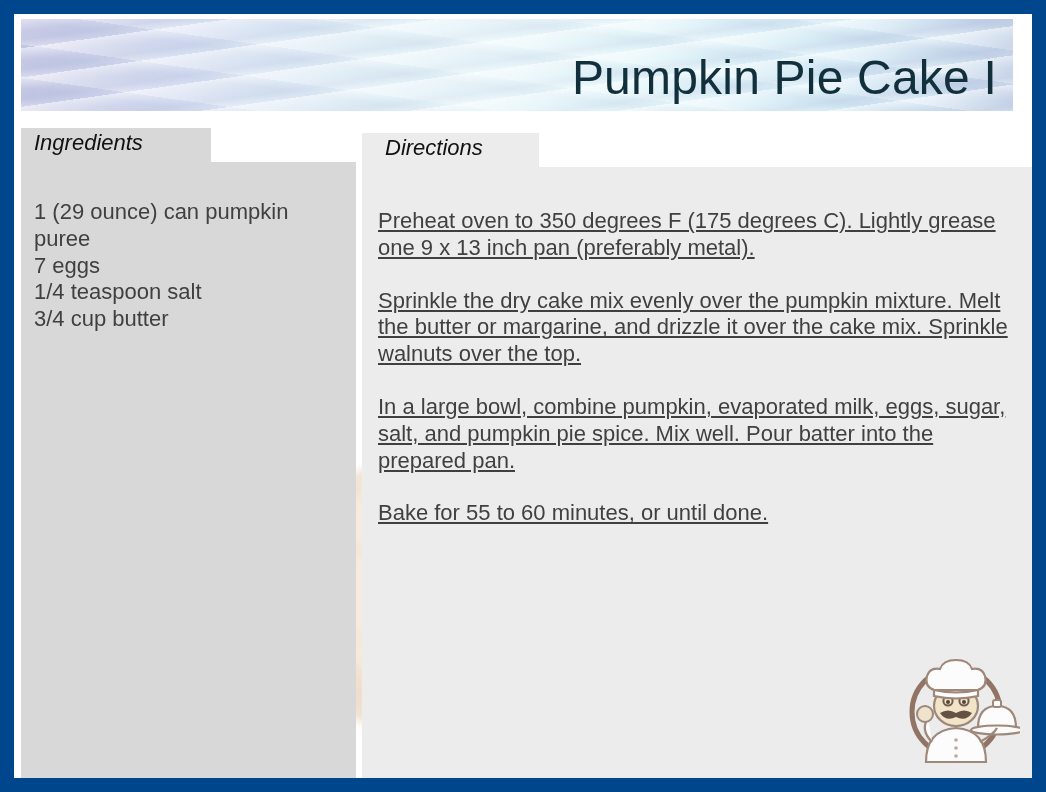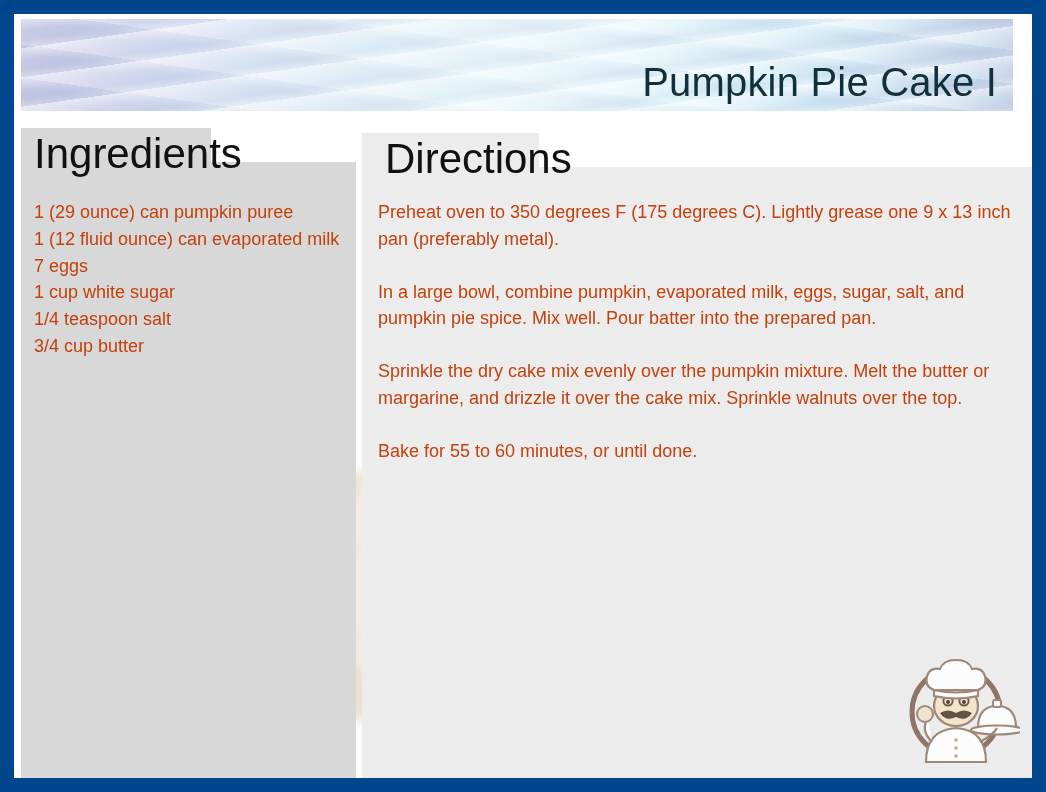--- a/index.html
+++ b/index.html
@@ -36,21 +36,21 @@
         rgba(255,255,255,0.00) 15px,
         rgba(160,175,210,0.16) 24px,
         rgba(255,255,255,0.00) 33px),
       linear-gradient(95deg, #c6c7e4 0%, #cfd8ef 16%, #d3ebf4 38%, #d6f1f7 60%, #cfeaf5 80%, #c9d6ea 100%);
     overflow: hidden;
   }
   #header-title {
     position: absolute;
     right: 16px;
     bottom: 6px;
-    font-size: 40px;
+    font-size: 48px;
     letter-spacing: 0.2px;
     color: #12303c;
     white-space: nowrap;
     font-family: "Liberation Sans", sans-serif;
   }
   
   #left-panel {
     position: absolute;
     left: 7px;
     top: 114px;
@@ -72,37 +72,38 @@
     top: 0;
     height: 34px;
     background: #ffffff;
   }
   #left-notch  { left: 190px; right: 0;   }
   #right-notch { left: 177px; right: 0;   }
 
   .panel-heading {
     position: absolute;
     top: 2px;
-    font-size: 42px;
+    font-size: 22px;
     color: #111111;
     white-space: nowrap;
+    font-style: italic;
   }
   #ingredients-heading { left: 13px; }
   #directions-heading  { left: 23px; }
 
   .panel-body {
     position: absolute;
     left: 13px;
     top: 71px;
     right: 10px;
-    font-size: 18px;
+    font-size: 22px;
     line-height: 26.8px;
-    color: #c2410c;
-  }
-  #directions-body { left: 16px; top: 66px; right: 18px; }
+    color: #404040;
+  }
+  #directions-body { left: 16px; top: 75px; right: 18px; text-decoration: underline; }
 
   .ingredient-line { white-space: normal; }
   .direction-para { margin: 0 0 26px 0; }
   .direction-para:last-child { margin-bottom: 4px; }
 
   
   #pie-watermark {
     position: absolute;
     left: 232px;
     top: 410px;
@@ -169,35 +170,33 @@
         <ellipse cx="268" cy="150" rx="22" ry="5"></ellipse>
       </g>
     </svg>
   </div>
 
   <div id="left-panel">
     <div class="tab-notch" id="left-notch"></div>
     <div class="panel-heading" id="ingredients-heading">Ingredients</div>
     <div class="panel-body" id="ingredients-body">
       <div class="ingredient-line">1 (29 ounce) can pumpkin puree</div>
-      <div class="ingredient-line">1 (12 fluid ounce) can evaporated milk</div>
       <div class="ingredient-line">7 eggs</div>
-      <div class="ingredient-line">1 cup white sugar</div>
       <div class="ingredient-line">1/4 teaspoon salt</div>
       <div class="ingredient-line">3/4 cup butter</div>
     </div>
   </div>
 
   <div id="right-panel">
     <div class="tab-notch" id="right-notch"></div>
     <div class="panel-heading" id="directions-heading">Directions</div>
     <div class="panel-body" id="directions-body">
       <p class="direction-para">Preheat oven to 350 degrees F (175 degrees C). Lightly grease one 9 x 13 inch pan (preferably metal).</p>
+      <p class="direction-para">Sprinkle the dry cake mix evenly over the pumpkin mixture.  Melt the butter or margarine, and drizzle it over the cake mix.  Sprinkle walnuts over the top.</p>
       <p class="direction-para">In a large bowl, combine pumpkin, evaporated milk, eggs, sugar, salt, and pumpkin pie spice.  Mix well.  Pour batter into the prepared pan.</p>
-      <p class="direction-para">Sprinkle the dry cake mix evenly over the pumpkin mixture.  Melt the butter or margarine, and drizzle it over the cake mix.  Sprinkle walnuts over the top.</p>
       <p class="direction-para">Bake for 55 to 60 minutes, or until done.</p>
     </div>
   </div>
 
   <div id="chef-logo">
     <svg viewBox="0 0 128 128" width="128" height="128" aria-hidden="true">
       <g fill="none" stroke="#8d6e5e" stroke-width="5">
         <circle cx="64" cy="70" r="44"></circle>
       </g>
 

